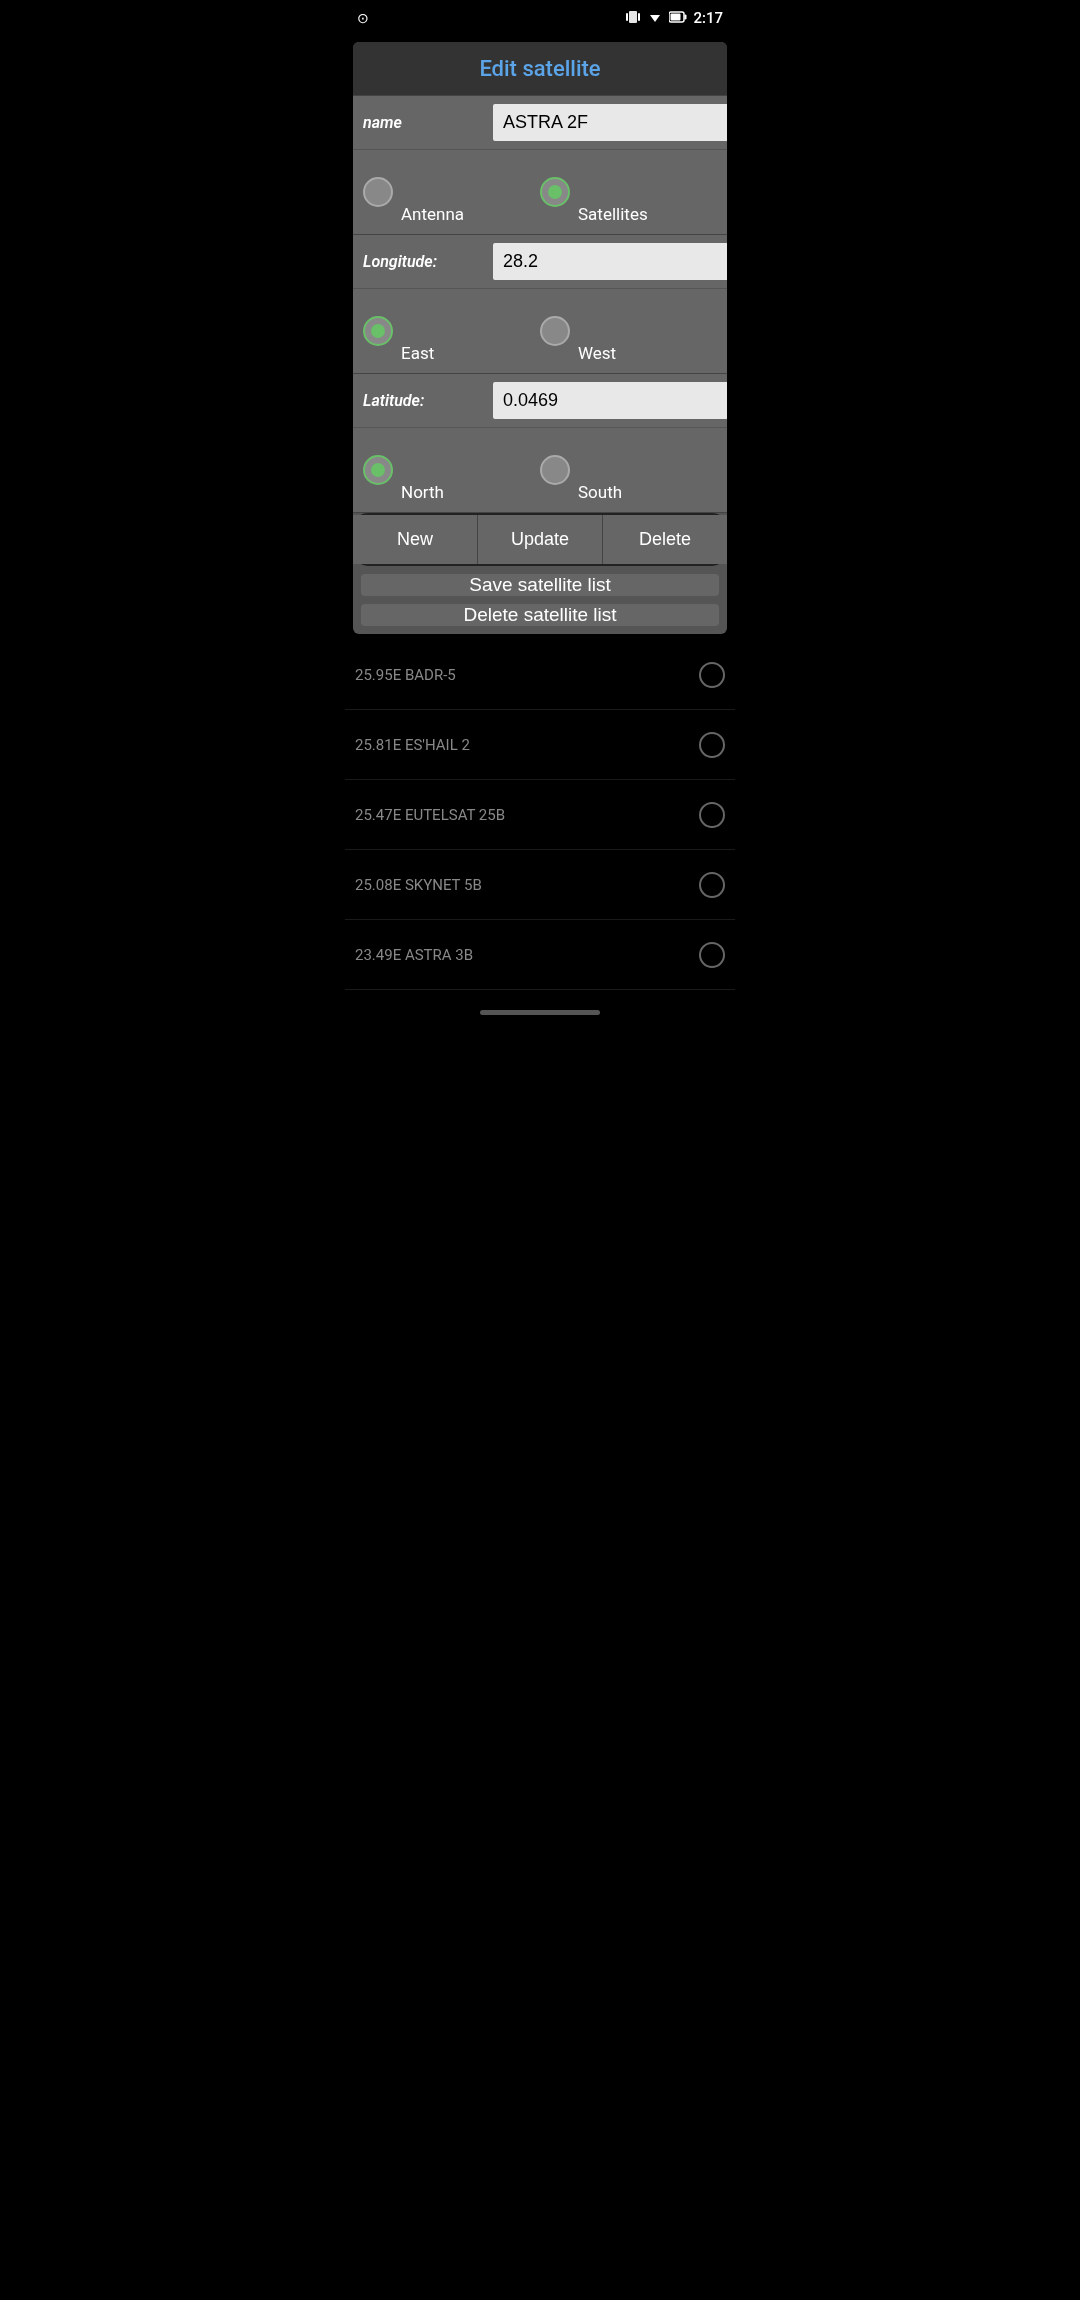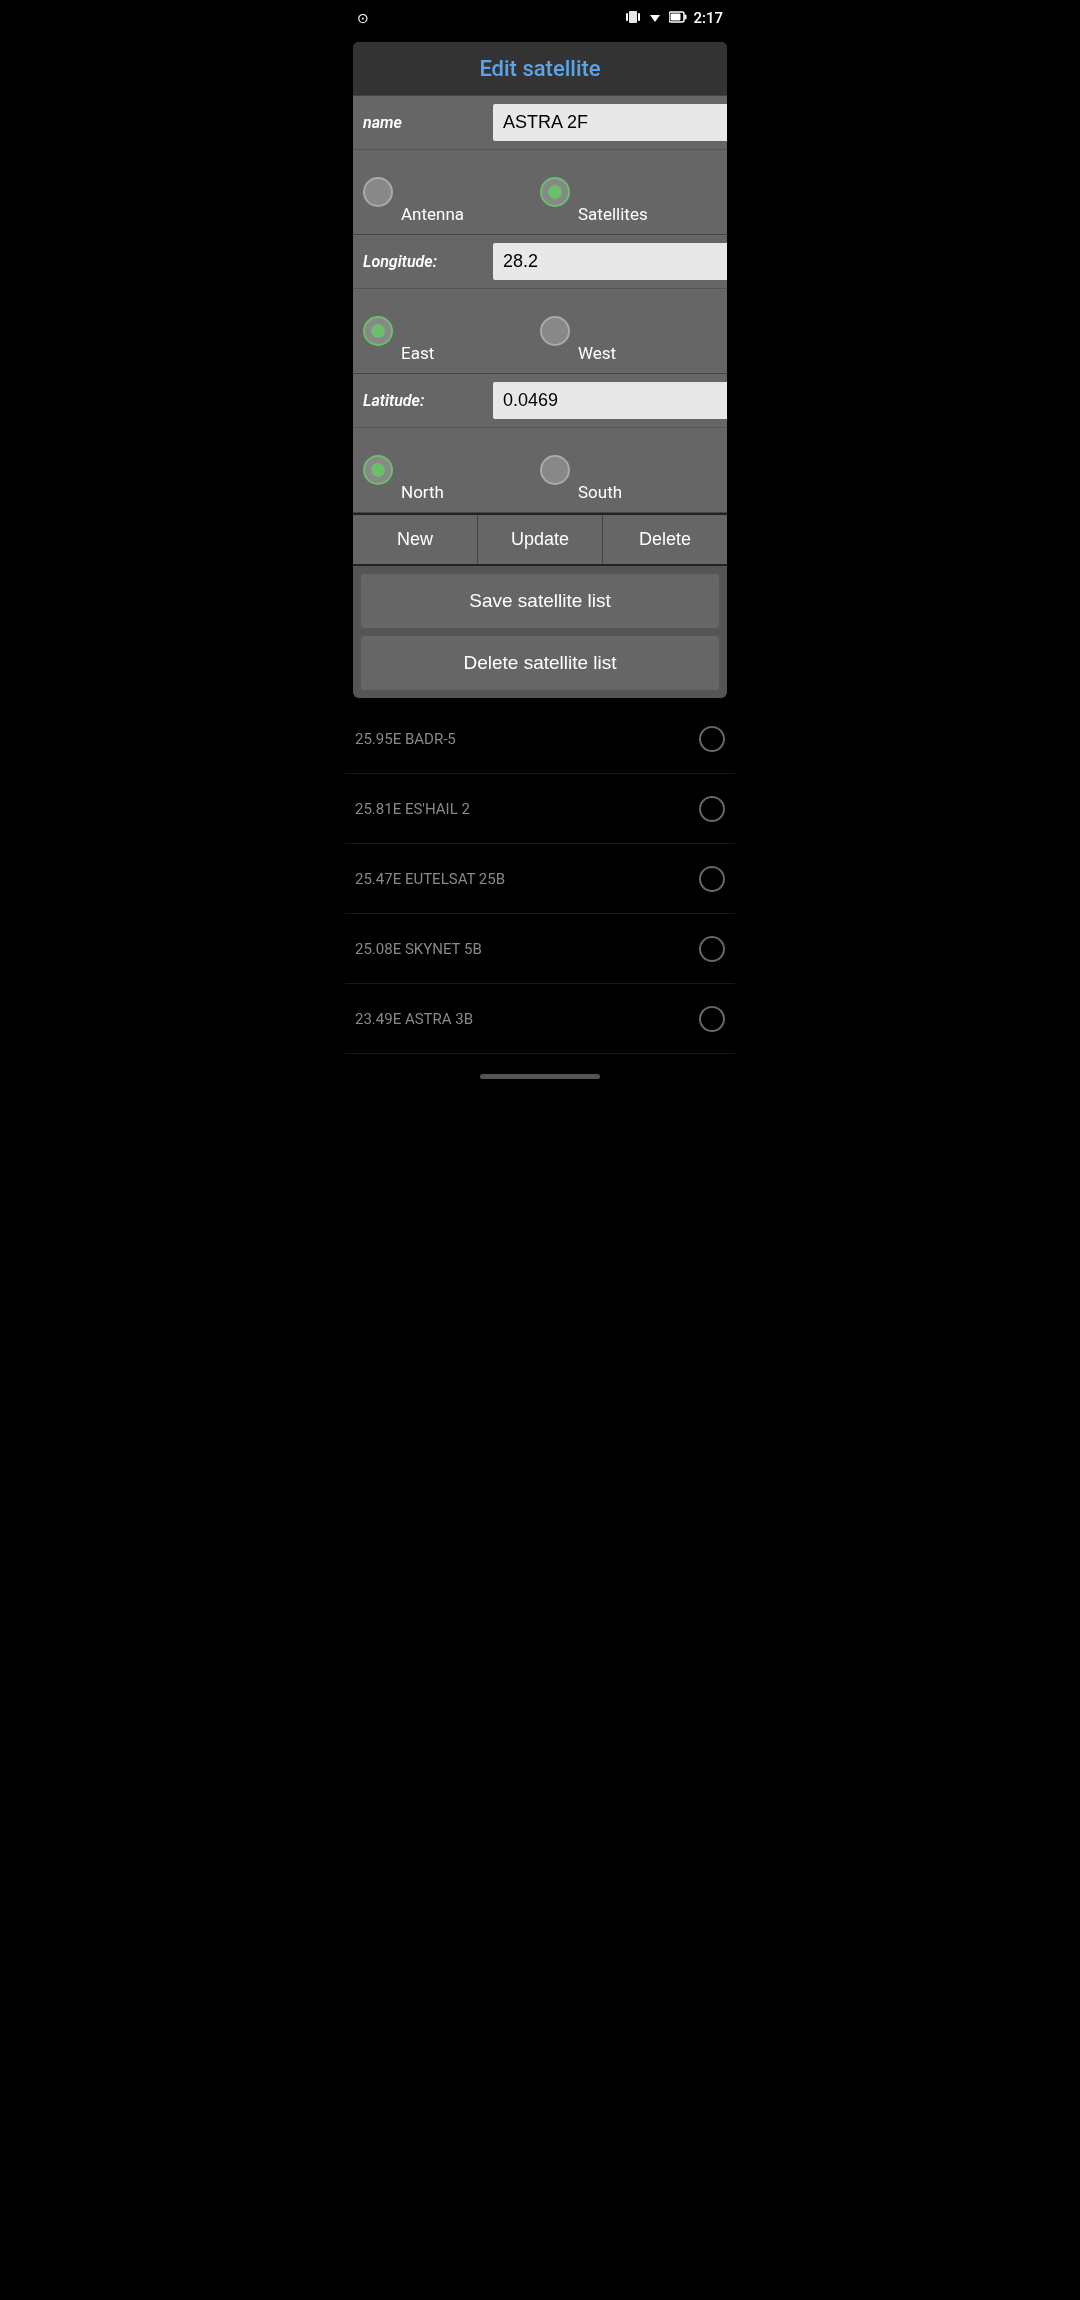--- a/index.html
+++ b/index.html
@@ -140,20 +140,21 @@
       color: #fff;
       margin-top: 44px;
     }
 
     
     .action-buttons {
       display: flex;
       background: #444;
       border-top: 2px solid #222;
       border-bottom: 2px solid #222;
+      border-radius: 15px;
     }
 
     .action-btn {
       flex: 1;
       background: #666;
       color: #fff;
       border: none;
       border-right: 1px solid #444;
       padding: 14px 8px;
       font-size: 18px;
@@ -167,21 +168,20 @@
 
     
     .wide-btn {
       display: block;
       width: calc(100% - 16px);
       margin: 8px 8px;
       background: #666;
       color: #fff;
       border: none;
       border-radius: 4px;
-      padding: 16px;
       font-size: 19px;
       cursor: pointer;
       text-align: center;
     }
 
     
     .satellite-list {
       background: #000;
       margin-top: 4px;
       text-align: center;

